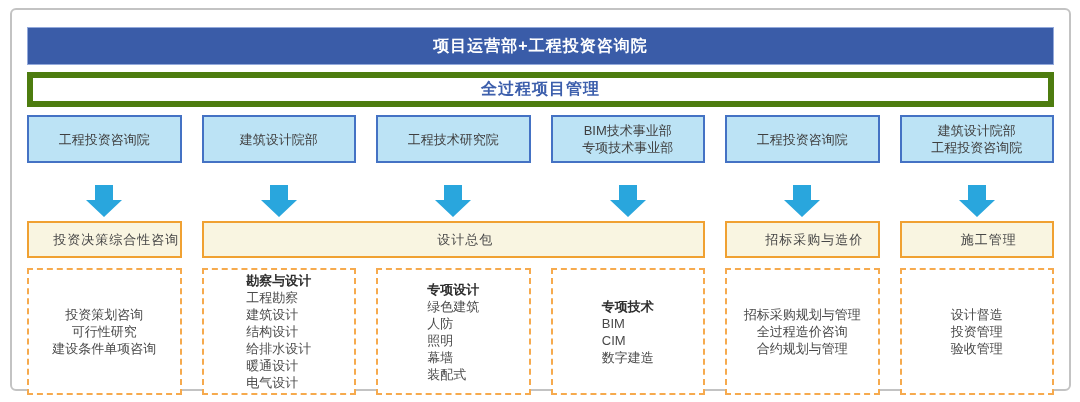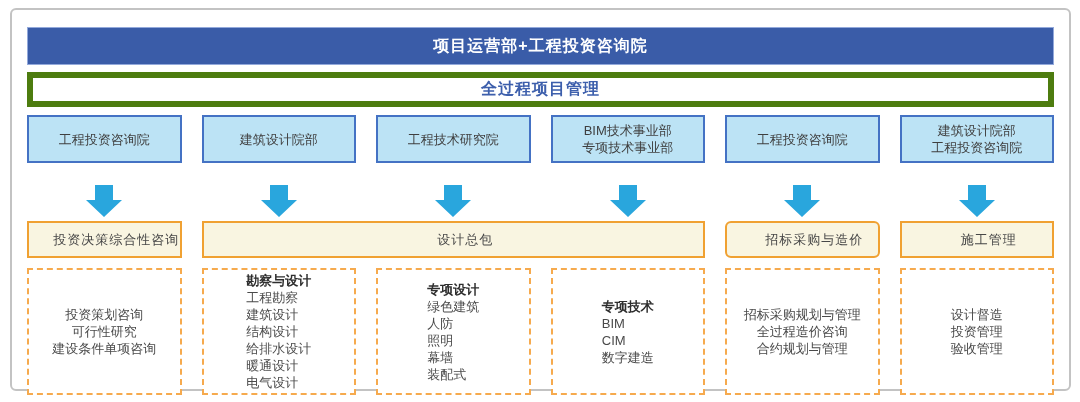--- a/index.html
+++ b/index.html
@@ -34,21 +34,21 @@
   .arrow-row { margin-bottom:4px; height:32px; }
   .arrow-cell { display:flex; align-items:flex-start; justify-content:center; }
   .fn-row { margin-bottom:10px; }
   .fn {
     height:37px; background:#f9f5e1; border:2px solid #f0a132;
     display:flex; align-items:center; justify-content:center;
     color:#474747; font-size:13px; letter-spacing:1px;padding-left:24px;
   }
   .fn-1 { grid-column:1; }
   .fn-2 { grid-column:2 / span 3; }
-  .fn-3 { grid-column:5;border-radius:6px; }
+  .fn-3 { grid-column:5; }
   .fn-4 { grid-column:6;justify-content:center; }
   .detail {
     height:127px; background:#ffffff; border:2px dashed #f6aa4e;
     display:flex; align-items:center; justify-content:center;
     color:#4a4a4a; font-size:13px;
   }
   .detail .lines > * { display:block; line-height:17px; }
   .detail .title { font-weight:bold; color:#2e2e2e; }
   .align-left .lines { text-align:left; }
   .align-center .lines { text-align:center; }

